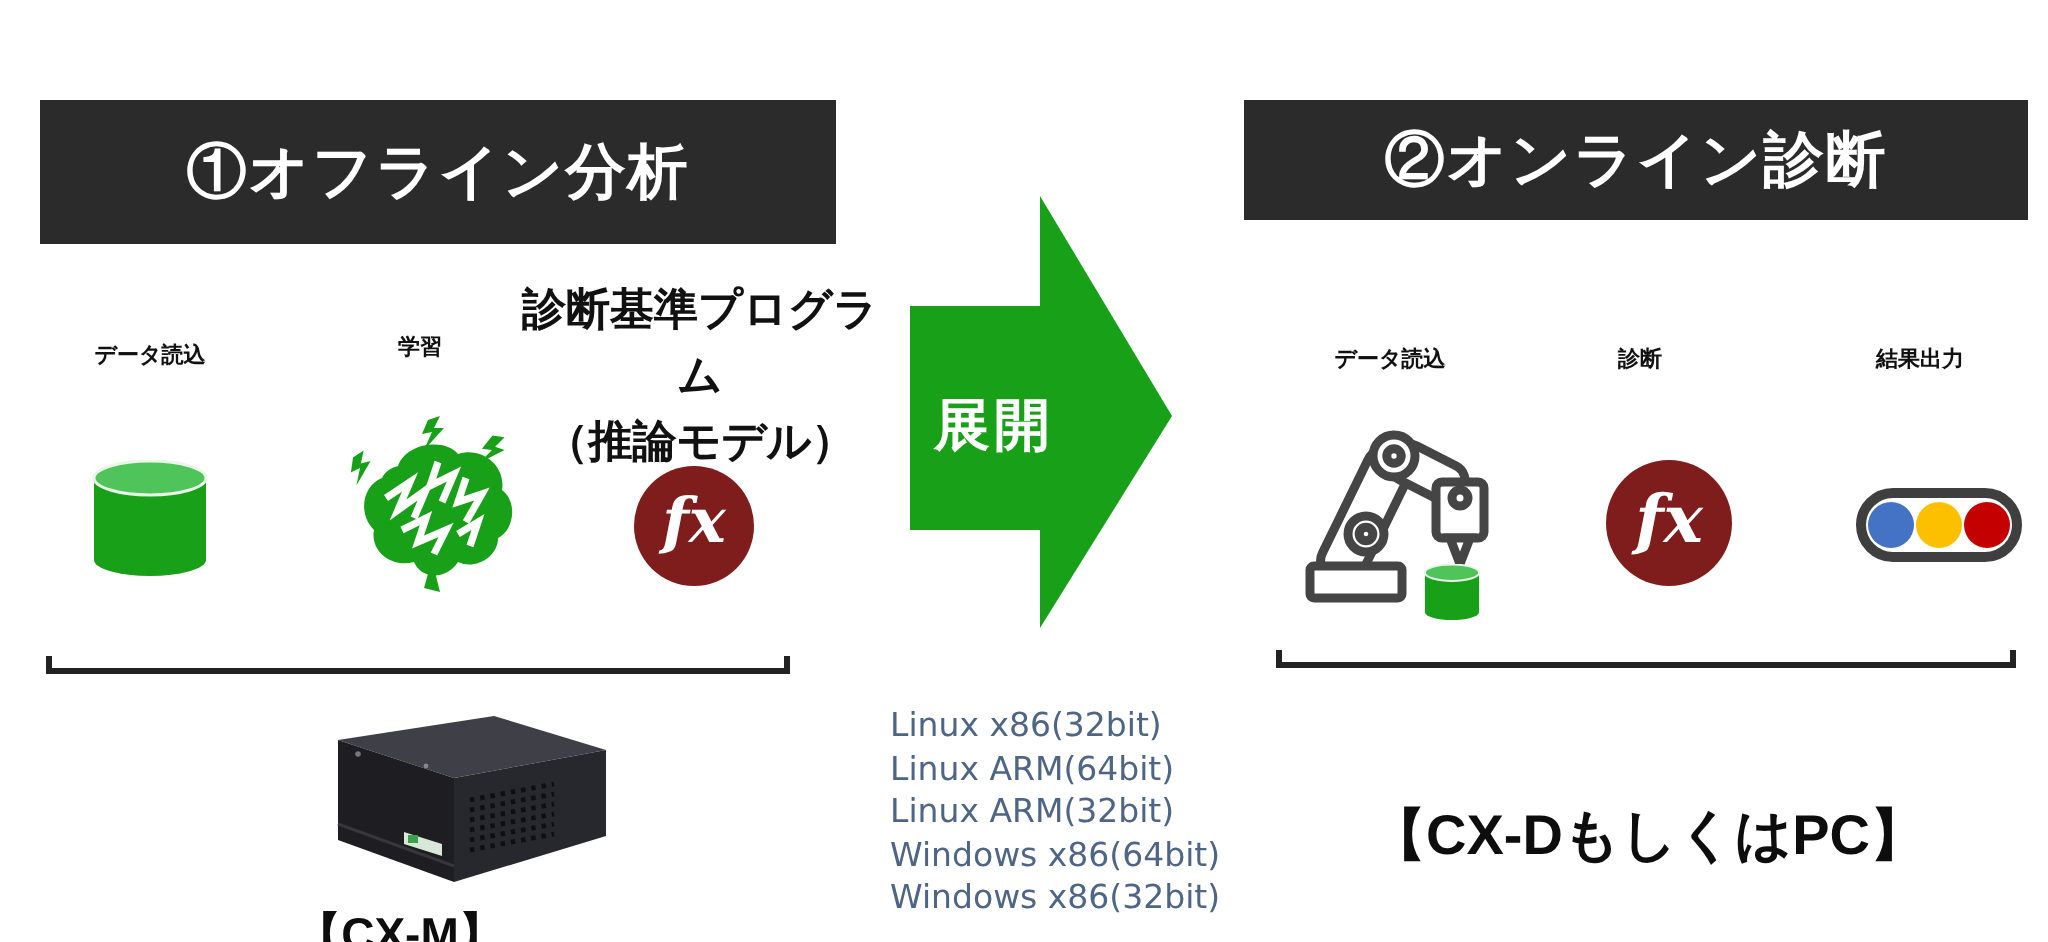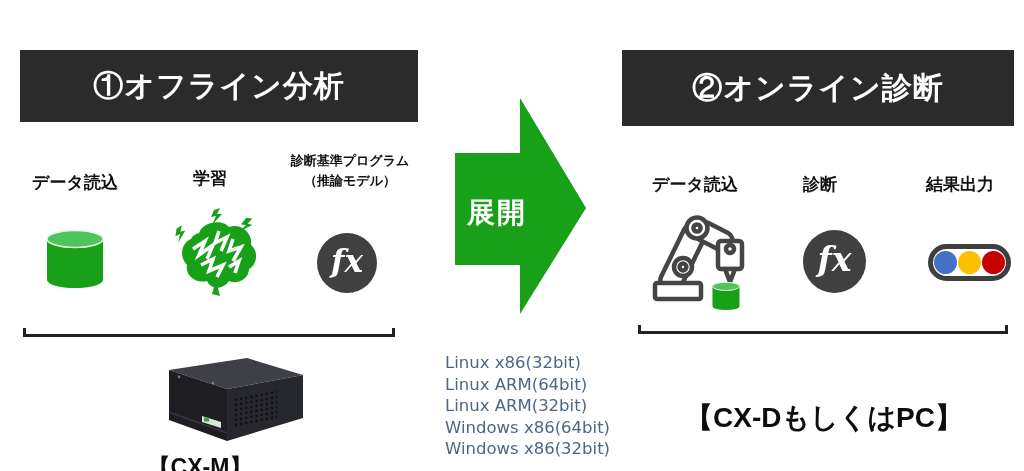--- a/index.html
+++ b/index.html
@@ -9,37 +9,37 @@
     font-family:"Liberation Sans", sans-serif; overflow:hidden;margin-top:40px;
   }
   .abs { position:absolute; }
 
   
   .header-bar {
     background:#2b2b2b; color:#ffffff; display:flex; align-items:center; justify-content:center;
     font-weight:700; font-size:30px; letter-spacing:1px;
   }
   .header-left  { left:20px;  top:10px; width:398px; height:72px; }
-  .header-right { left:622px; top:10px; width:392px; height:76px; }
+  .header-right { left:622px; top:10px; width:392px; height:60px; }
 
   
   .step-label {
-    position:absolute; text-align:center; font-weight:700; font-size:17px; color:#111111;
+    position:absolute; text-align:center; font-weight:700; font-size:11px; color:#111111;
     line-height:1.4;
   }
   .lbl-l1 { left:15px;  top:131px; width:120px; }
   .lbl-l2 { left:170px; top:127px; width:80px;  }
-  .lbl-l3 { left:260px; top:111px; width:180px; font-size:13px; line-height:1.5; }
+  .lbl-l3 { left:260px; top:98px; width:180px; font-size:22px; line-height:1.5; }
   .lbl-r1 { left:645px; top:133px; width:100px; }
   .lbl-r2 { left:778px; top:133px; width:84px;  }
   .lbl-r3 { left:910px; top:133px; width:100px; }
 
   
   .fx-circle {
-    position:absolute; background:#404040; border-radius:50%;
+    position:absolute; background:#7f1d1d; border-radius:50%;
     display:flex; align-items:center; justify-content:center;
     color:#ffffff; font-family:"DejaVu Serif", serif; font-style:italic; font-weight:700;
   }
   .fx-left  { left:317px; top:193px; width:60px; height:60px; font-size:31px; }
   .fx-right { left:803px; top:190px; width:63px; height:63px; font-size:33px; }
   .fx-circle span { transform:translateY(-2px); }
 
   
   .traffic-light {
     position:absolute; left:928px; top:204px; width:83px; height:37px;

